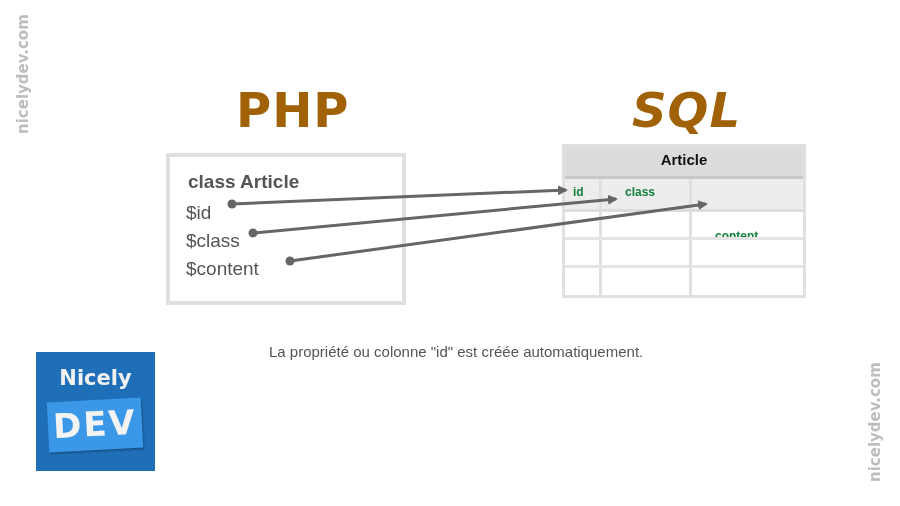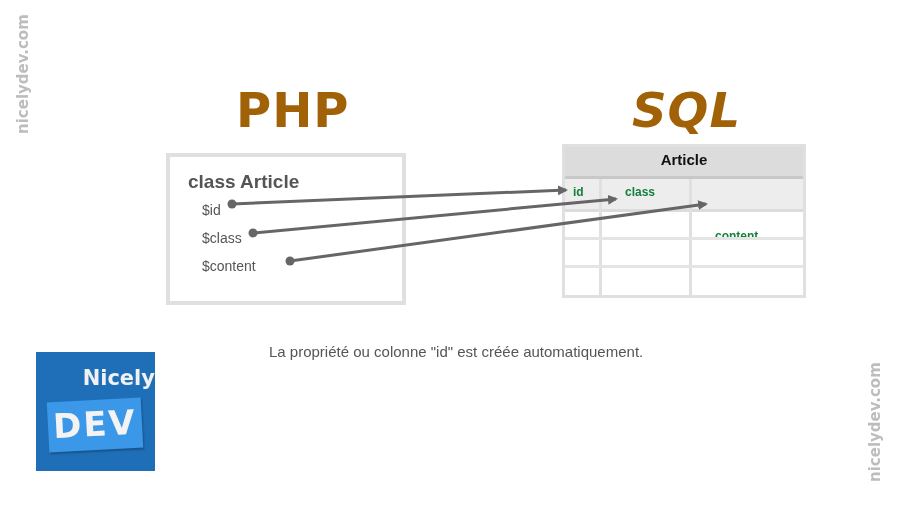--- a/index.html
+++ b/index.html
@@ -24,21 +24,21 @@
 
     .php-box {
       position: absolute; left: 166px; top: 146px; width: 232px; height: 144px;
       border: 4px solid #e0e0e0; background: #fff; margin-top: 7px;
     }
     .php-class {
       position: absolute; left: 18px; top: 14px; font-weight: bold; color: #555;
       font-size: 19px; font-family: "Liberation Sans", sans-serif;
     }
     .php-prop {
-      position: absolute; left: 32px; color: #555; font-size: 14px;
+      position: absolute; left: 16px; color: #555; font-size: 19px;
       font-family: "Liberation Sans", sans-serif;
     }
 
     .sql-table {
       position: absolute; left: 562px; top: 144px; width: 238px; height: 148px;
       border: 3px solid #e0e0e0; background: #fff;
     }
     .sql-title-row {
       position: absolute; left: 0; top: 0; width: 238px; height: 29px; background: #dcdcdc;
       border-bottom: 3px solid #c8c8c8;
@@ -63,21 +63,21 @@
 
     .caption {
       position: absolute; left: 269px; top: 343px; color: #555; font-size: 15px;
       font-family: "Liberation Sans", sans-serif;
     }
 
     .logo {
       position: absolute; left: 36px; top: 352px; width: 119px; height: 119px; background: #1f6fb8;
     }
     .logo-nicely {
-      position: absolute; left: 0; width: 119px; top: 14px; text-align: right; color: #f1f1f1;
+      position: absolute; left: 0; width: 119px; top: 14px; text-align: center; color: #f1f1f1;
       font-weight: bold; font-size: 21px; font-family: "DejaVu Sans", sans-serif;
     }
     .logo-dev-box {
       position: absolute; left: 12px; top: 48px; width: 94px; height: 50px; background: #3b98e8;
       transform: rotate(-3deg); box-shadow: 1px 2px 2px rgba(0,0,0,0.25);
     }
     .logo-dev {
       position: absolute; left: 0; width: 94px; top: 4px; text-align: center; color: #f3f3f3;
       font-weight: bold; font-size: 34px; font-family: "DejaVu Sans", sans-serif; letter-spacing: 2px;
     }

